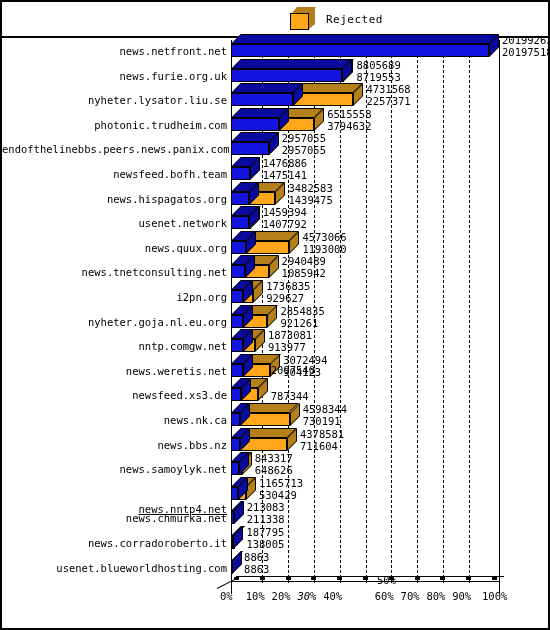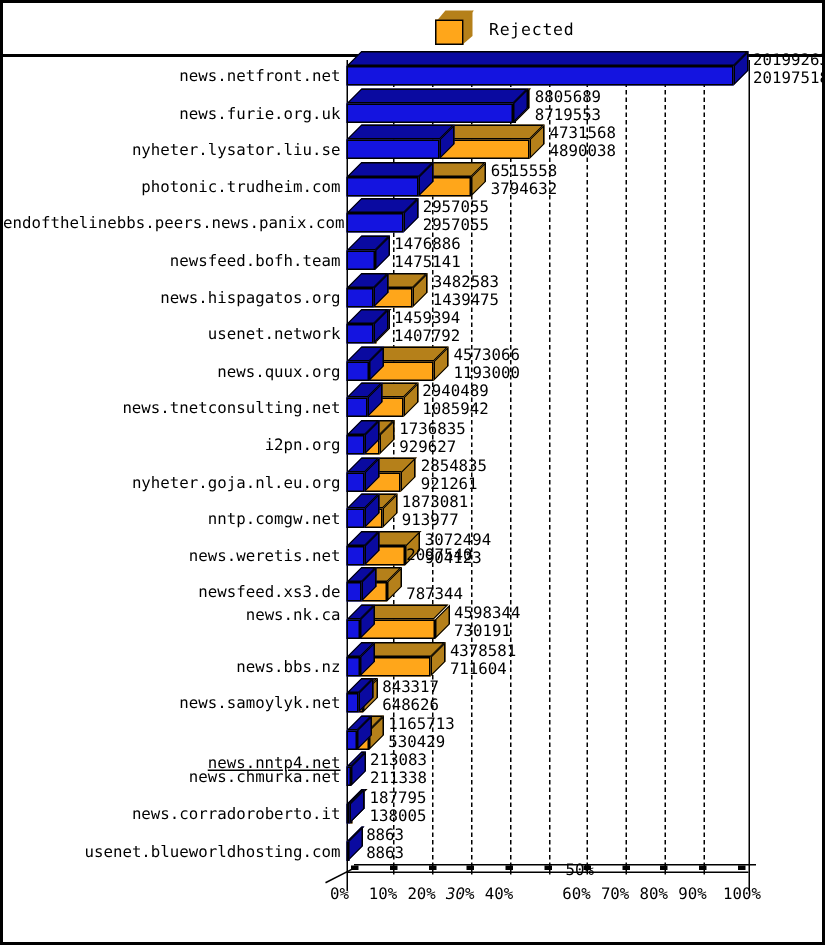--- a/index.html
+++ b/index.html
@@ -105,21 +105,21 @@
             <div class="side" style="background: rgb(181, 128, 26); width: 10px; height: 13px; left: 59.9592px; top: -5px; transform: skewY(-45deg);"></div>
             <div class="front" style="background: rgb(255, 166, 26);"></div>
           </div>
           <div class="seg" style="left: 229px; top: 57.2px; width: 62.4618px; height: 13px;">
             <div class="top" style="background: rgb(10, 10, 160); width: 62.4618px; height: 10px; left: 5px; top: -10px; transform: skewX(-45deg);"></div>
             <div class="side" style="background: rgb(10, 10, 160); width: 10px; height: 13px; left: 62.4618px; top: -5px; transform: skewY(-45deg);"></div>
             <div class="front" style="background: rgb(20, 20, 224);"></div>
           </div>
         </div>
         <div class="valuelabel" style="left: 364.421px; top: 48.2px;">4731568</div>
-        <div class="valuelabel" style="left: 364.421px; top: 60.2px;">4890038</div>
+        <div class="valuelabel" style="left: 364.421px; top: 60.2px;">2257371</div>
         <div class="rowlabel" style="top: 83.8px; left: 0px; width: 225px;">photonic.trudheim.com</div>
         <div class="barwrap" style="left: 0px; top: 0px; width: 546px; height: 1px;">
           <div class="seg" style="left: 277.478px; top: 81.8px; width: 34.7526px; height: 13px;">
             <div class="top" style="background: rgb(181, 128, 26); width: 34.7526px; height: 10px; left: 5px; top: -10px; transform: skewX(-45deg);"></div>
             <div class="side" style="background: rgb(181, 128, 26); width: 10px; height: 13px; left: 34.7526px; top: -5px; transform: skewY(-45deg);"></div>
             <div class="front" style="background: rgb(255, 166, 26);"></div>
           </div>
           <div class="seg" style="left: 229px; top: 81.8px; width: 48.4782px; height: 13px;">
             <div class="top" style="background: rgb(10, 10, 160); width: 48.4782px; height: 10px; left: 5px; top: -10px; transform: skewX(-45deg);"></div>
             <div class="side" style="background: rgb(10, 10, 160); width: 10px; height: 13px; left: 48.4782px; top: -5px; transform: skewY(-45deg);"></div>
@@ -276,21 +276,21 @@
             <div class="front" style="background: rgb(255, 166, 26);"></div>
           </div>
           <div class="seg" style="left: 229px; top: 352.4px; width: 10.062px; height: 13px;">
             <div class="top" style="background: rgb(10, 10, 160); width: 10.062px; height: 10px; left: 5px; top: -10px; transform: skewX(-45deg);"></div>
             <div class="side" style="background: rgb(10, 10, 160); width: 10px; height: 13px; left: 10.062px; top: -5px; transform: skewY(-45deg);"></div>
             <div class="front" style="background: rgb(20, 20, 224);"></div>
           </div>
         </div>
         <div class="valuelabel" style="left: 268.78px; top: 329px;">2097540</div>
         <div class="valuelabel" style="left: 268.78px; top: 355.4px;">787344</div>
-        <div class="rowlabel" style="top: 369px; left: 0px; width: 225px;">news.nk.ca</div>
+        <div class="rowlabel" style="top: 379px; left: 0px; width: 225px;">news.nk.ca</div>
         <div class="barwrap" style="left: 0px; top: 0px; width: 546px; height: 1px;">
           <div class="seg" style="left: 238.34px; top: 377px; width: 49.3812px; height: 13px;">
             <div class="top" style="background: rgb(181, 128, 26); width: 49.3812px; height: 10px; left: 5px; top: -10px; transform: skewX(-45deg);"></div>
             <div class="side" style="background: rgb(181, 128, 26); width: 10px; height: 13px; left: 49.3812px; top: -5px; transform: skewY(-45deg);"></div>
             <div class="front" style="background: rgb(255, 166, 26);"></div>
           </div>
           <div class="seg" style="left: 229px; top: 377px; width: 9.3396px; height: 13px;">
             <div class="top" style="background: rgb(10, 10, 160); width: 9.3396px; height: 10px; left: 5px; top: -10px; transform: skewX(-45deg);"></div>
             <div class="side" style="background: rgb(10, 10, 160); width: 10px; height: 13px; left: 9.3396px; top: -5px; transform: skewY(-45deg);"></div>
             <div class="front" style="background: rgb(20, 20, 224);"></div>

